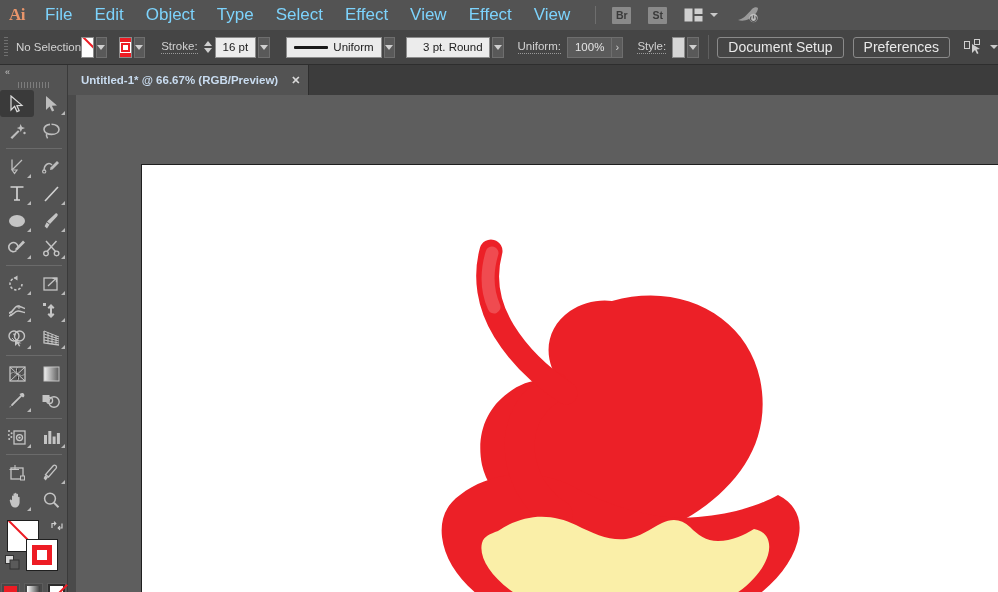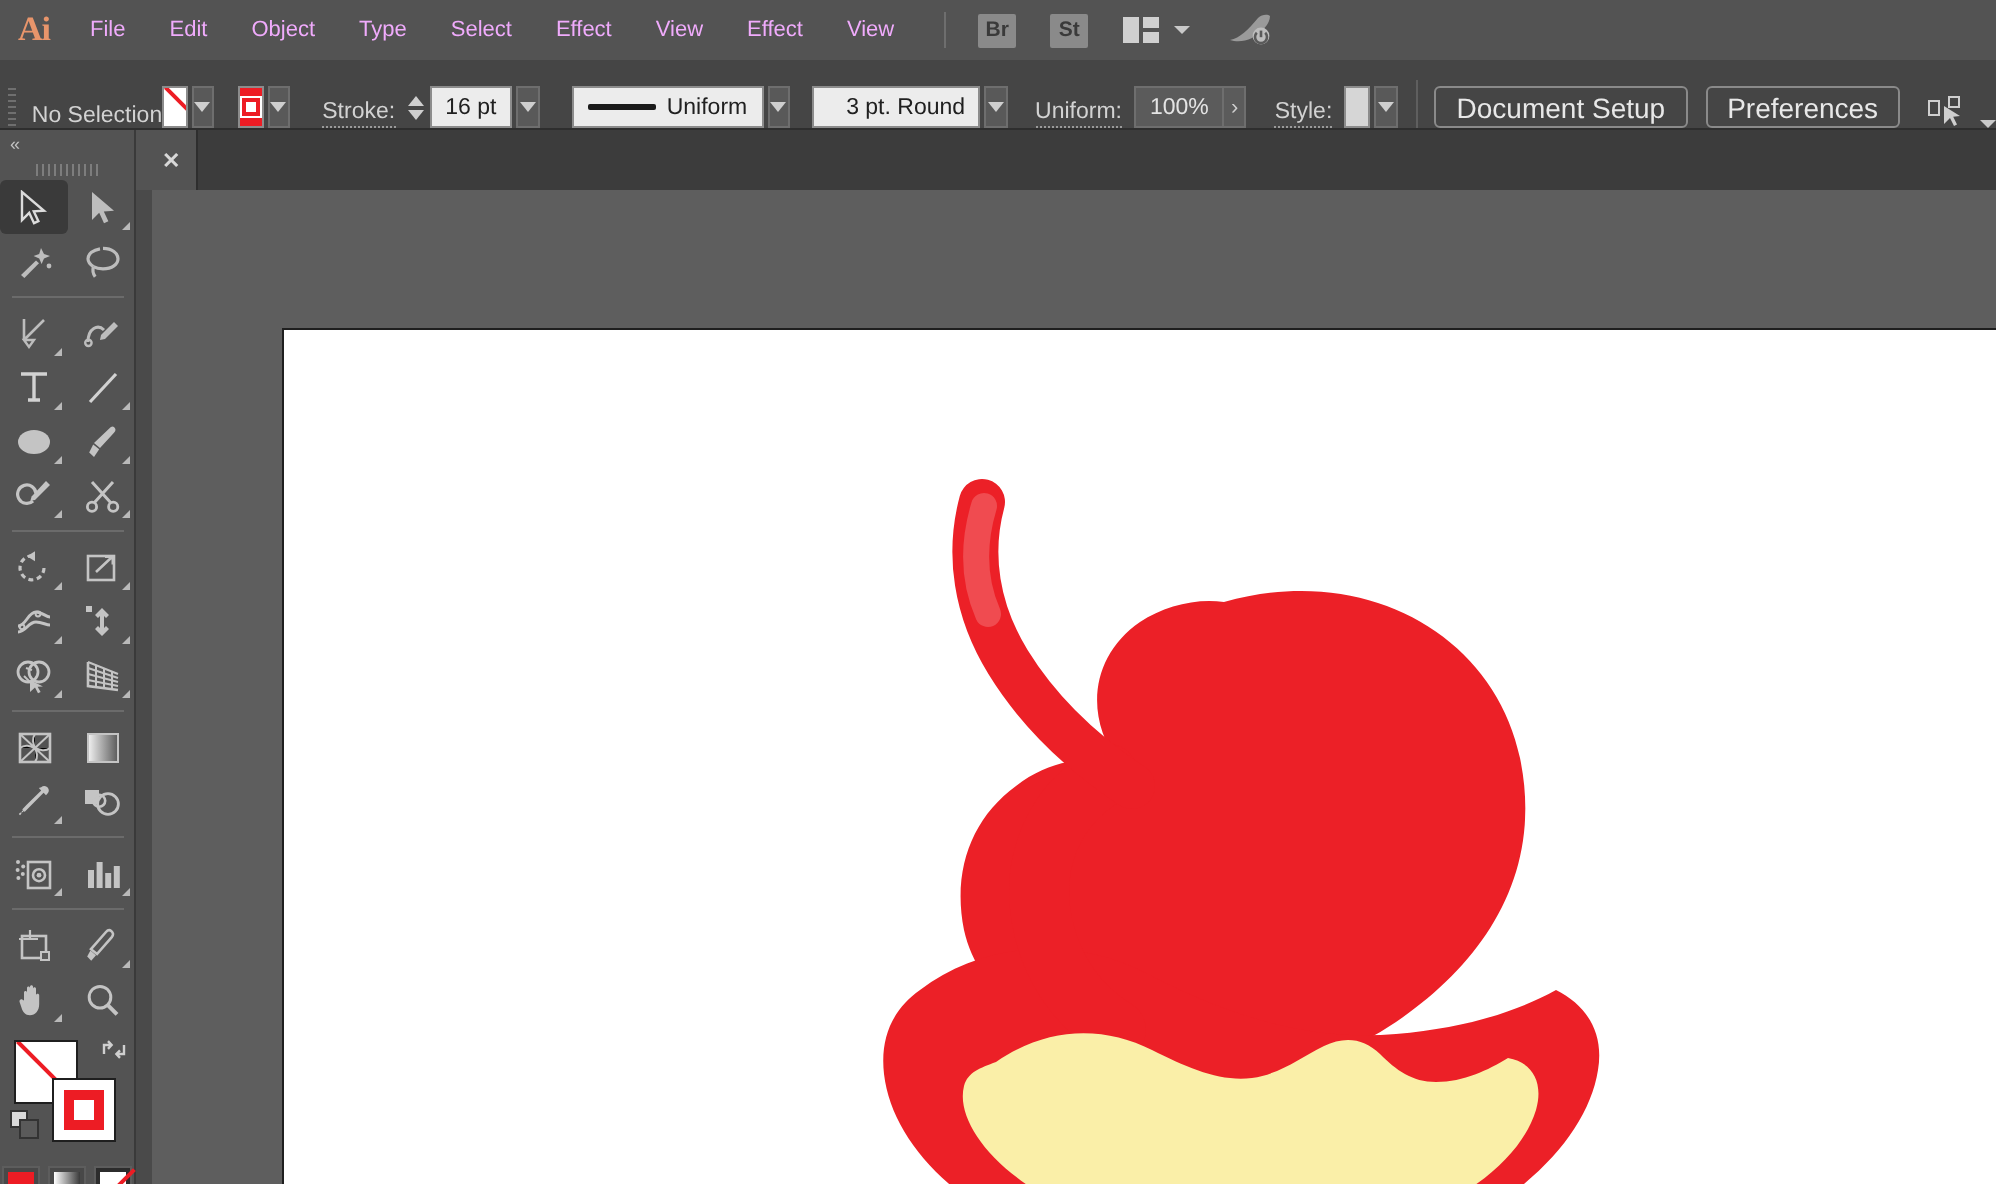--- a/index.html
+++ b/index.html
@@ -21,21 +21,21 @@
   .ai-logo {
     width: 34px; height: 42px;
     display: flex; align-items: center; justify-content: center;
     color: #E8956B; font-size: 17px; font-weight: bold;
     font-family: "Liberation Serif", serif;
     letter-spacing: -0.5px;
   }
   .menu-item {
     height: 30px; padding: 0 11px;
     display: flex; align-items: center;
-    color: #f0abfc; font-size: 11px; white-space: nowrap;
+    color: #7dd3fc; font-size: 17px; white-space: nowrap;
     cursor: default;
   }
   .menu-sep {
     width: 1px; height: 18px; background: #6e6e6e; margin: 0 8px 0 14px;
   }
   .mini-btn {
     width: 19px; height: 17px; margin-left: 8px;
     background: #8a8a8a; color: #3a3a3a;
     font-size: 10.5px; font-weight: bold;
     display: flex; align-items: center; justify-content: center;
@@ -46,21 +46,21 @@
     margin-left: 7px; width: 0; height: 0;
     border-left: 4px solid transparent; border-right: 4px solid transparent;
     border-top: 4px solid #c9c9c9;
   }
   .rocket-ic { margin-left: 18px; display: flex; align-items: center; }
 
   
   .controlbar {
     position: absolute; left: 0; top: 30px; width: 998px; height: 35px;
     background: #454545;
-    display: flex; align-items: flex-end;
+    display: flex; align-items: center;
     border-bottom: 1px solid #2e2e2e;
   }
   .grip {
     width: 7px; height: 20px; margin: 0 5px 0 4px;
     background-image: repeating-linear-gradient(to bottom, #6f6f6f 0px, #6f6f6f 1px, transparent 1px, transparent 3px);
   }
   .cb-label {
     color: #d2d2d2; font-size: 11.5px; white-space: nowrap;
   }
   .cb-label-dot {
@@ -333,20 +333,21 @@
         <rect x="0.5" y="2.5" width="5" height="7" fill="none" stroke="#cfcfcf"></rect>
         <rect x="10.5" y="0.5" width="5" height="5" fill="none" stroke="#cfcfcf"></rect>
         <path d="M8 5 L8 14 L11 11 L13 15 L14.5 14.2 L12.6 10.4 L16 10 Z" fill="#cfcfcf"></path>
       </svg>
     </div>
     <div class="chev-sm" style="margin-left:6px"></div>
   </div>
 
   <div class="tabbar">
     <div class="doctab">
+      <span class="title">Untitled-1* @ 66.67% (RGB/Preview)</span>
       <span class="x">✕</span>
     </div>
   </div>
 
   <div class="toolbar">
     <div class="tb-head">
       <span class="tb-collapse">«</span>
     </div>
     <div class="tb-grip">
         <i></i>

